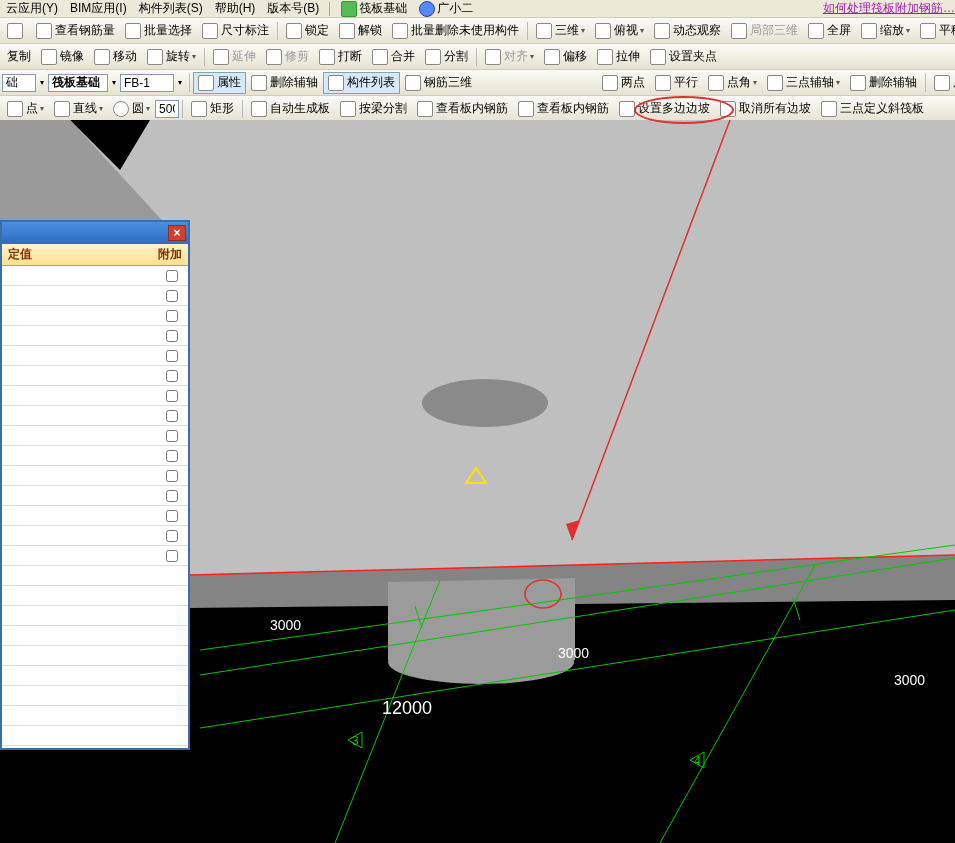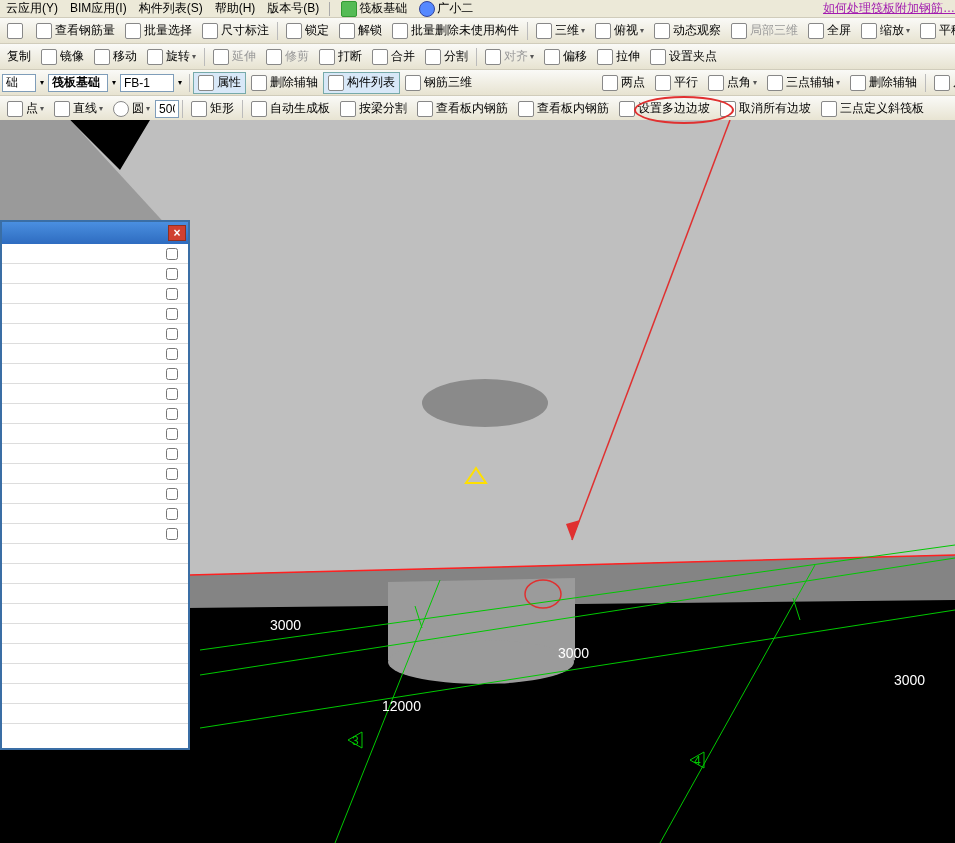--- a/index.html
+++ b/index.html
@@ -301,29 +301,33 @@
 
     <polygon points="348,620 362,612 362,628" fill="none" stroke="#00c800"></polygon>
     <text x="352" y="625" fill="#00c800" font-size="12">3</text>
     <polygon points="690,640 704,632 704,648" fill="none" stroke="#00c800"></polygon>
     <text x="694" y="645" fill="#00c800" font-size="12">4</text>
   </svg>
 
   <div style="position:absolute;left:270px;top:497px;color:#fff;font-size:14px;font-family:Arial">3000</div>
   <div style="position:absolute;left:558px;top:525px;color:#fff;font-size:14px;font-family:Arial">3000</div>
   <div style="position:absolute;left:894px;top:552px;color:#fff;font-size:14px;font-family:Arial">3000</div>
-  <div style="position:absolute;left:382px;top:578px;color:#fff;font-size:14px;font-family:Arial">12000</div>
+  <div style="position:absolute;left:382px;top:578px;color:#fff;font-size:18px;font-family:Arial">12000</div>
 </div>
 
 <div class="highlight-ellipse" style="left:634px; top:96px; width:100px; height:28px;"></div>
 
 <div class="panel">
   <div class="panel-title">
     <span class="panel-close">×</span>
   </div>
+  <div class="panel-header">
+    <span>定值</span>
+    <span class="h2">附加</span>
+  </div>
   <div>
     <div class="panel-row">
         <input type="checkbox" style="">
       </div>
     <div class="panel-row">
         <input type="checkbox" style="">
       </div>
     <div class="panel-row">
         <input type="checkbox" style="">
       </div>

